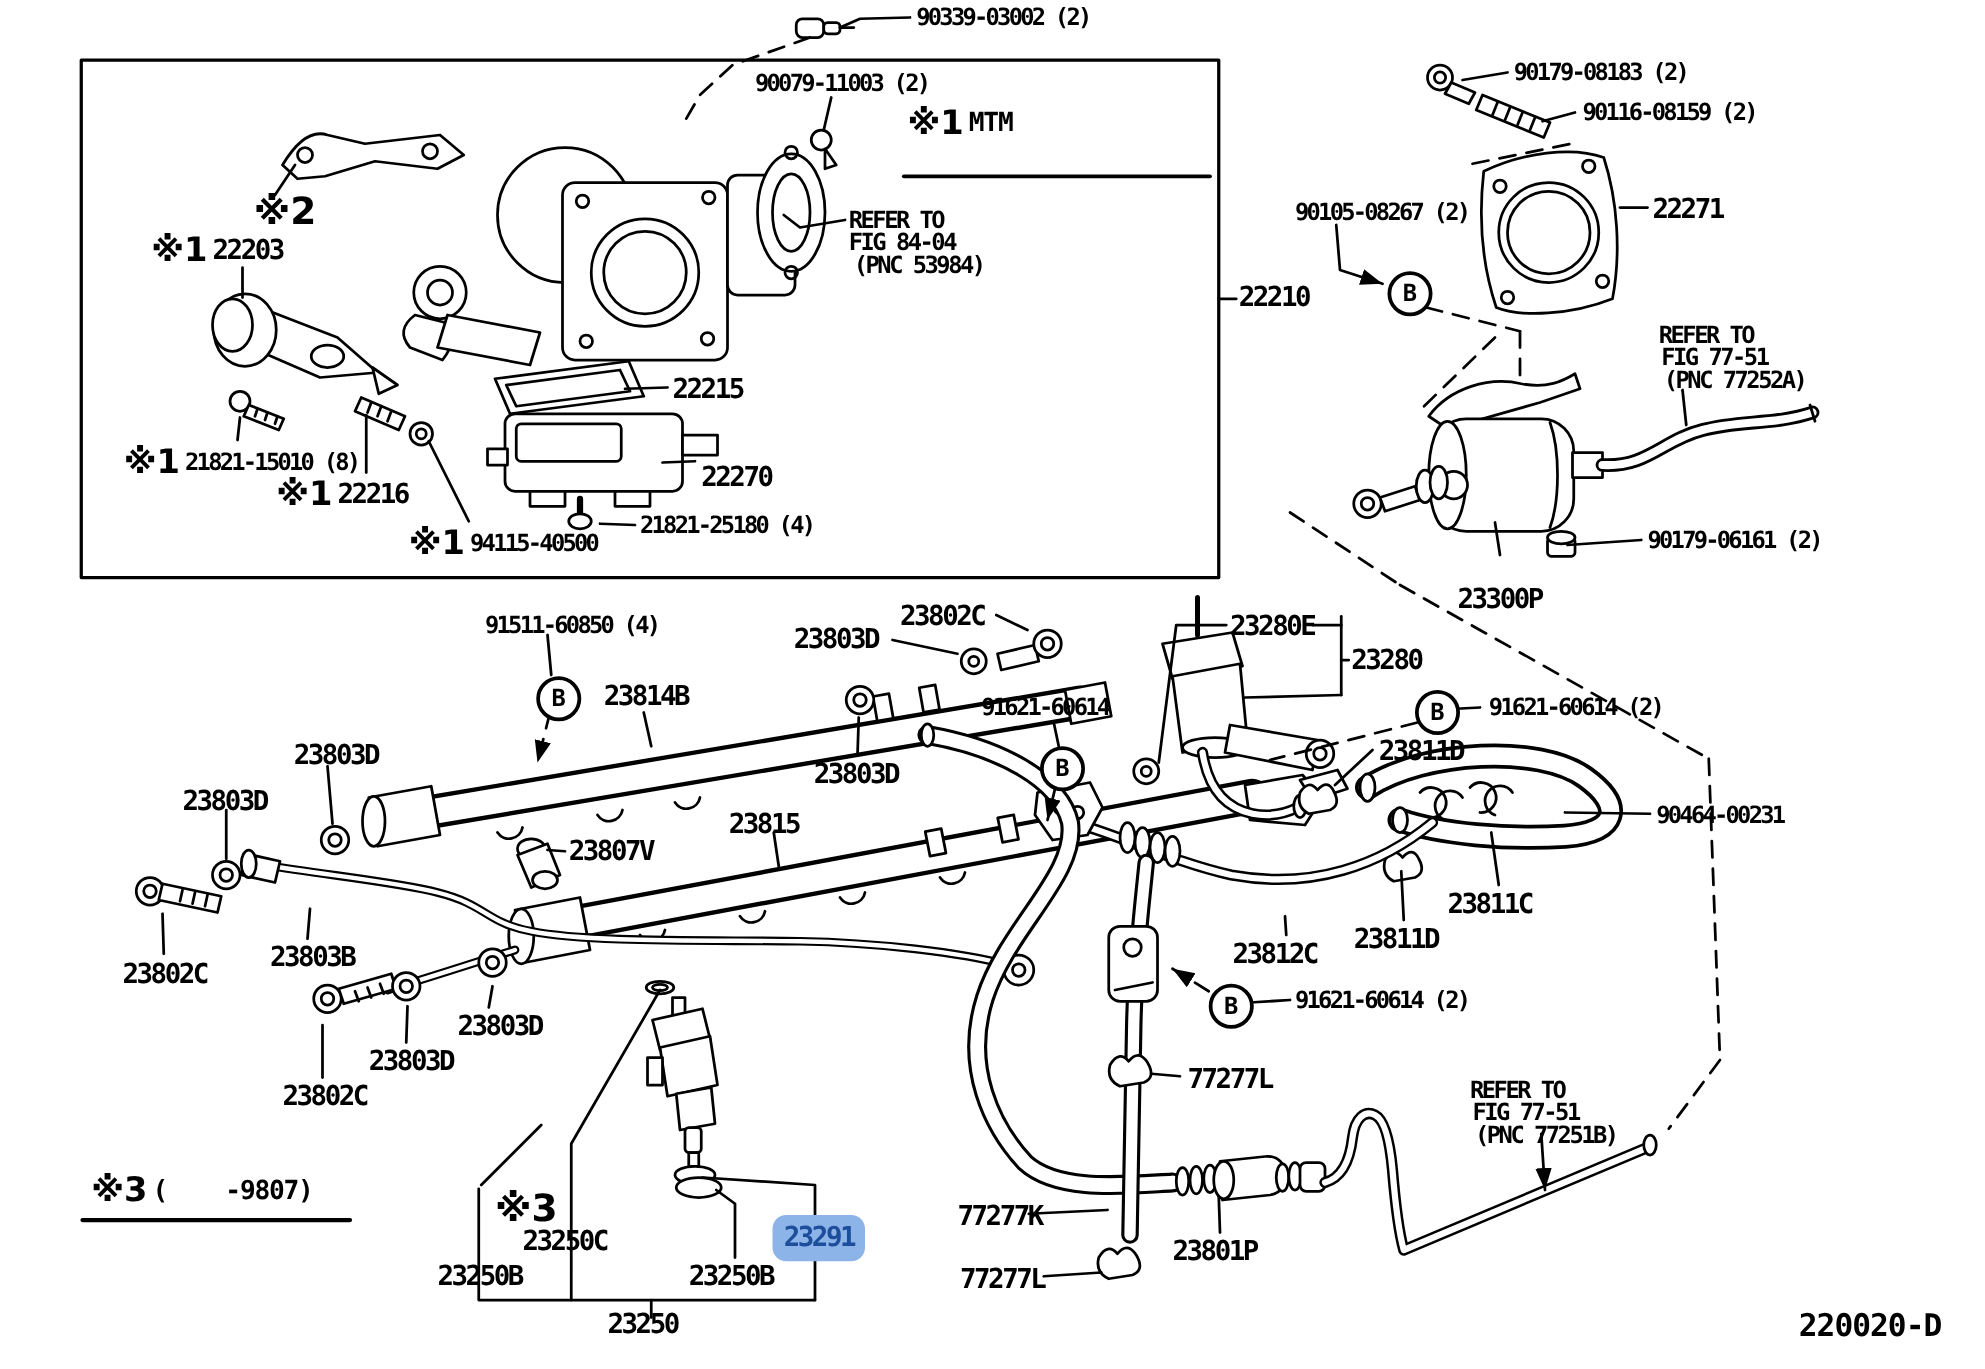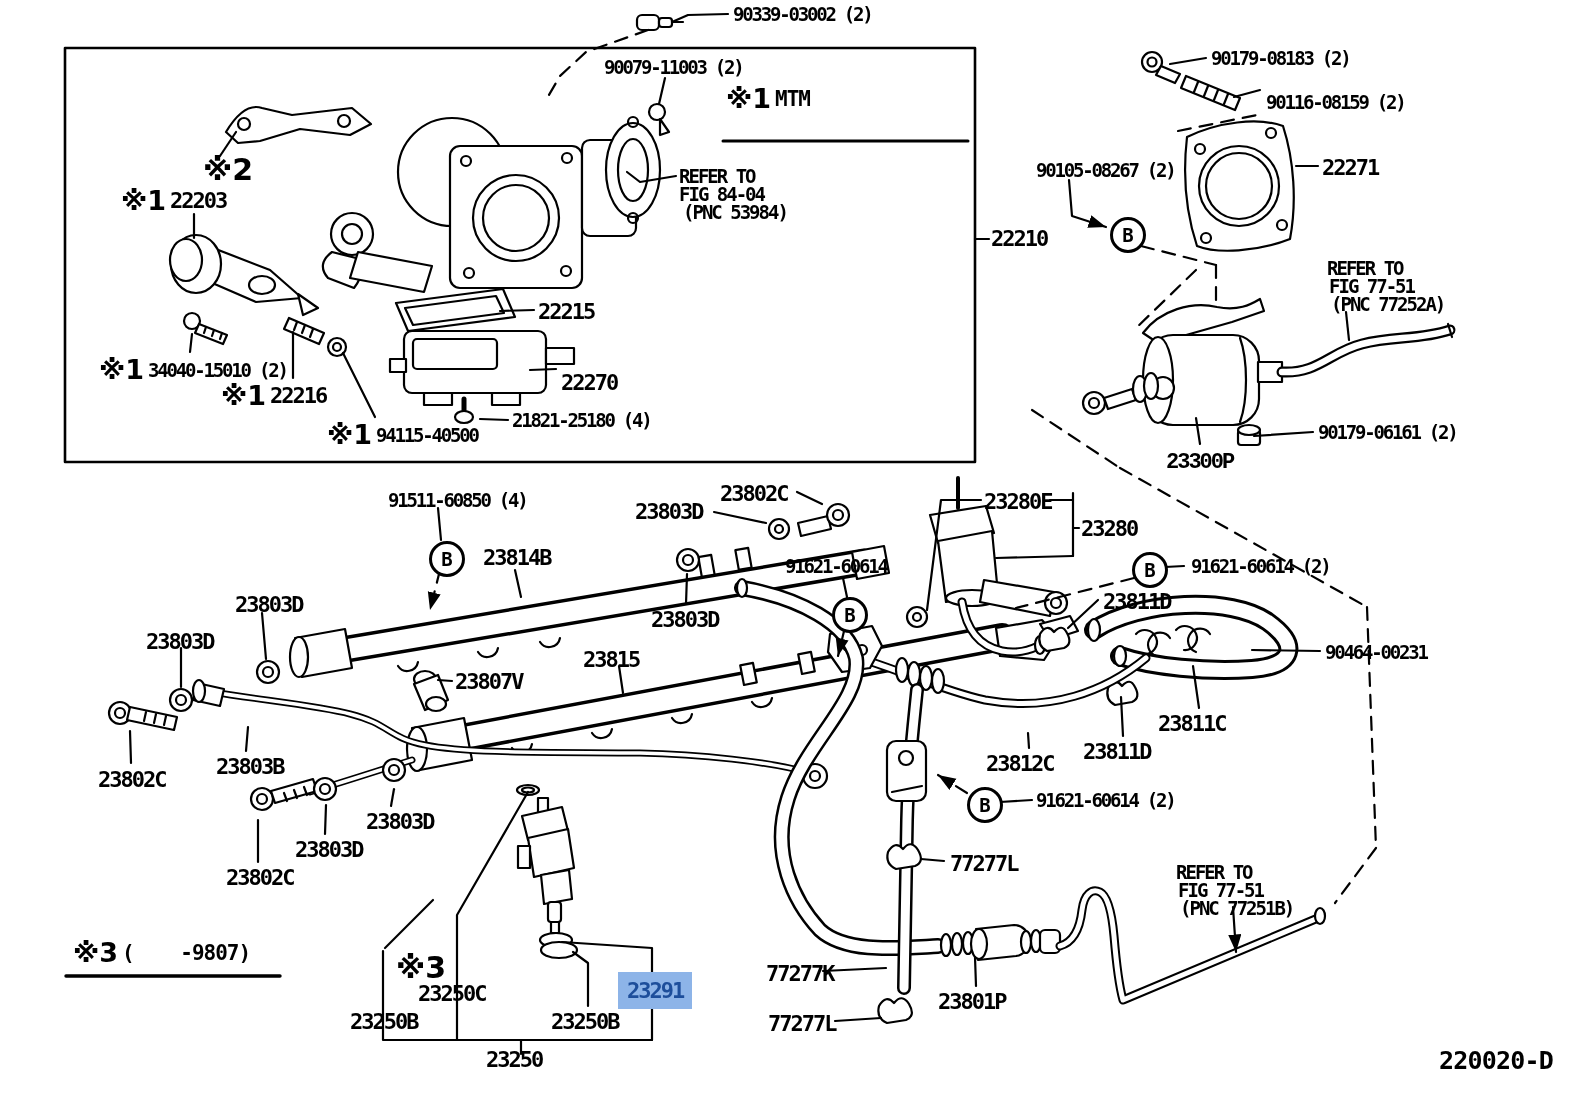--- a/index.html
+++ b/index.html
@@ -344,36 +344,36 @@
 
 <div class="labels">
       <div class="lbl num" style="left: 733px; top: 3px;"><span>90339-03002 (2)</span></div>
       <div class="lbl num" style="left: 604px; top: 56px;"><span>90079-11003 (2)</span></div>
       <div class="lbl note" style="left: 726px; top: 83px;"><span class="pre">※1</span><span>MTM</span></div>
       <div class="lbl refer" style="left: 679px; top: 165px;"><span>REFER TO</span></div>
       <div class="lbl refer" style="left: 679px; top: 183px;"><span>FIG 84-04</span></div>
       <div class="lbl refer" style="left: 683px; top: 201px;"><span>(PNC 53984)</span></div>
       <div class="lbl sym" style="left: 203px; top: 152px;"><span class="pre">※2</span><span></span></div>
       <div class="lbl pn" style="left: 121px; top: 185px;"><span class="pre">※1</span><span>22203</span></div>
-      <div class="lbl num" style="left: 99px; top: 354px;"><span class="pre">※1</span><span>34040-15010 (2)</span></div>
+      <div class="lbl num" style="left: 99px; top: 354px;"><span class="pre">※1</span><span>21821-15010 (8)</span></div>
       <div class="lbl pn" style="left: 221px; top: 380px;"><span class="pre">※1</span><span>22216</span></div>
       <div class="lbl num" style="left: 279px; top: 419px; margin-left: 48px;"><span class="pre">※1</span><span>94115-40500</span></div>
       <div class="lbl pn" style="left: 538px; top: 299px;"><span>22215</span></div>
       <div class="lbl pn" style="left: 561px; top: 370px;"><span>22270</span></div>
       <div class="lbl num" style="left: 512px; top: 409px;"><span>21821-25180 (4)</span></div>
       <div class="lbl pn" style="left: 991px; top: 226px;"><span>22210</span></div>
       <div class="lbl num" style="left: 1211px; top: 47px;"><span>90179-08183 (2)</span></div>
-      <div class="lbl num" style="left: 1266px; top: 79px; margin-top: 12px;"><span>90116-08159 (2)</span></div>
+      <div class="lbl num" style="left: 1266px; top: 79px;"><span>90116-08159 (2)</span></div>
       <div class="lbl num" style="left: 1036px; top: 159px;"><span>90105-08267 (2)</span></div>
       <div class="lbl pn" style="left: 1322px; top: 155px;"><span>22271</span></div>
       <div class="lbl refer" style="left: 1327px; top: 257px;"><span>REFER TO</span></div>
       <div class="lbl refer" style="left: 1329px; top: 275px;"><span>FIG 77-51</span></div>
       <div class="lbl refer" style="left: 1331px; top: 293px;"><span>(PNC 77252A)</span></div>
       <div class="lbl num" style="left: 1318px; top: 421px;"><span>90179-06161 (2)</span></div>
-      <div class="lbl pn" style="left: 1166px; top: 450px; font-family: Liberation Mono, monospace;"><span>23300P</span></div>
+      <div class="lbl pn" style="left: 1166px; top: 467px;"><span>23300P</span></div>
       <div class="lbl num" style="left: 388px; top: 489px;"><span>91511-60850 (4)</span></div>
       <div class="lbl pn" style="left: 483px; top: 545px;"><span>23814B</span></div>
       <div class="lbl pn" style="left: 635px; top: 499px;"><span>23803D</span></div>
       <div class="lbl pn" style="left: 720px; top: 481px;"><span>23802C</span></div>
       <div class="lbl pn" style="left: 651px; top: 607px;"><span>23803D</span></div>
       <div class="lbl num" style="left: 785px; top: 555px;"><span>91621-60614</span></div>
       <div class="lbl pn" style="left: 583px; top: 647px;"><span>23815</span></div>
       <div class="lbl pn" style="left: 455px; top: 669px;"><span>23807V</span></div>
       <div class="lbl pn" style="left: 984px; top: 489px;"><span>23280E</span></div>
       <div class="lbl pn" style="left: 1081px; top: 516px;"><span>23280</span></div>
@@ -396,21 +396,21 @@
       <div class="lbl pn" style="left: 146px; top: 629px;"><span>23803D</span></div>
       <div class="lbl pn" style="left: 216px; top: 754px;"><span>23803B</span></div>
       <div class="lbl pn" style="left: 98px; top: 767px;"><span>23802C</span></div>
       <div class="lbl pn" style="left: 366px; top: 809px;"><span>23803D</span></div>
       <div class="lbl pn" style="left: 295px; top: 837px;"><span>23803D</span></div>
       <div class="lbl pn" style="left: 226px; top: 865px;"><span>23802C</span></div>
       <div class="lbl note" style="left: 73px; top: 937px;"><span class="pre">※3</span><span>(&nbsp;&nbsp;&nbsp;&nbsp;-9807)</span></div>
       <div class="lbl sym" style="left: 396px; top: 950px;"><span class="pre">※3</span><span></span></div>
       <div class="lbl pn" style="left: 418px; top: 981px;"><span>23250C</span></div>
       <div class="lbl pn" style="left: 350px; top: 1009px;"><span>23250B</span></div>
-      <div class="lbl pn hl" style="left: 618px; top: 972px;"><span>23291</span></div>
+      <div class="lbl pn hl" style="left: 618px; top: 972px; border-radius: 11px;"><span>23291</span></div>
       <div class="lbl pn" style="left: 551px; top: 1009px;"><span>23250B</span></div>
       <div class="lbl pn" style="left: 486px; top: 1047px;"><span>23250</span></div>
       <div class="mk" style="left: 1110px; top: 217px;">
         <span>B</span>
       </div>
       <div class="mk" style="left: 429px; top: 541px;">
         <span>B</span>
       </div>
       <div class="mk" style="left: 832px; top: 597px;">
         <span>B</span>

